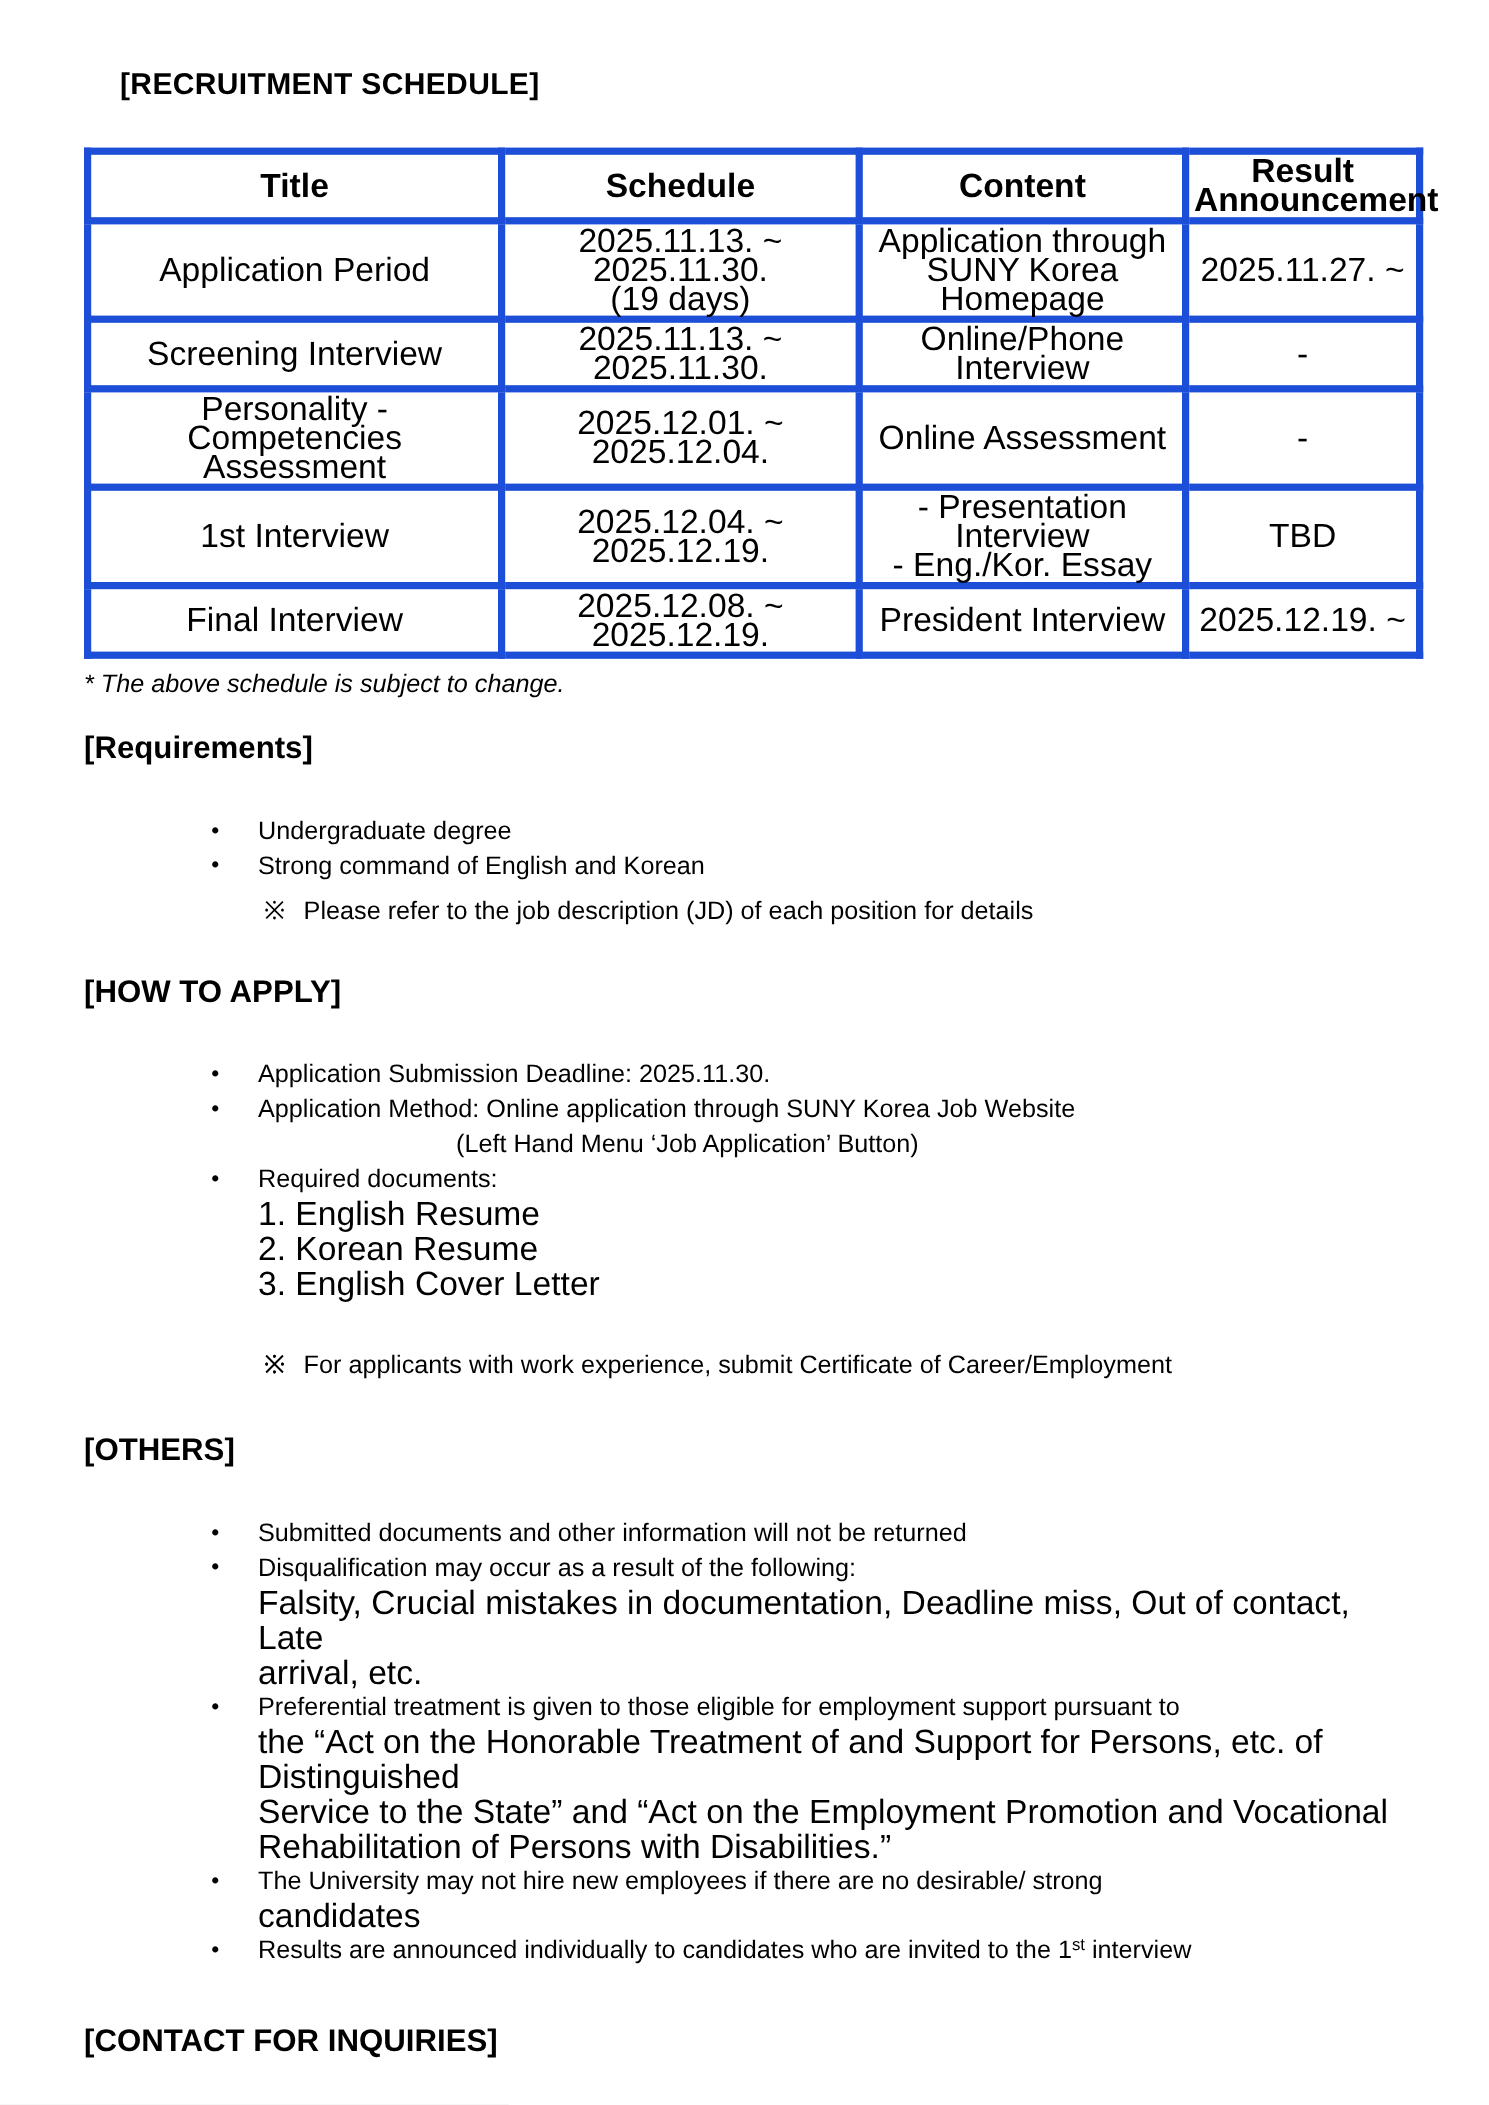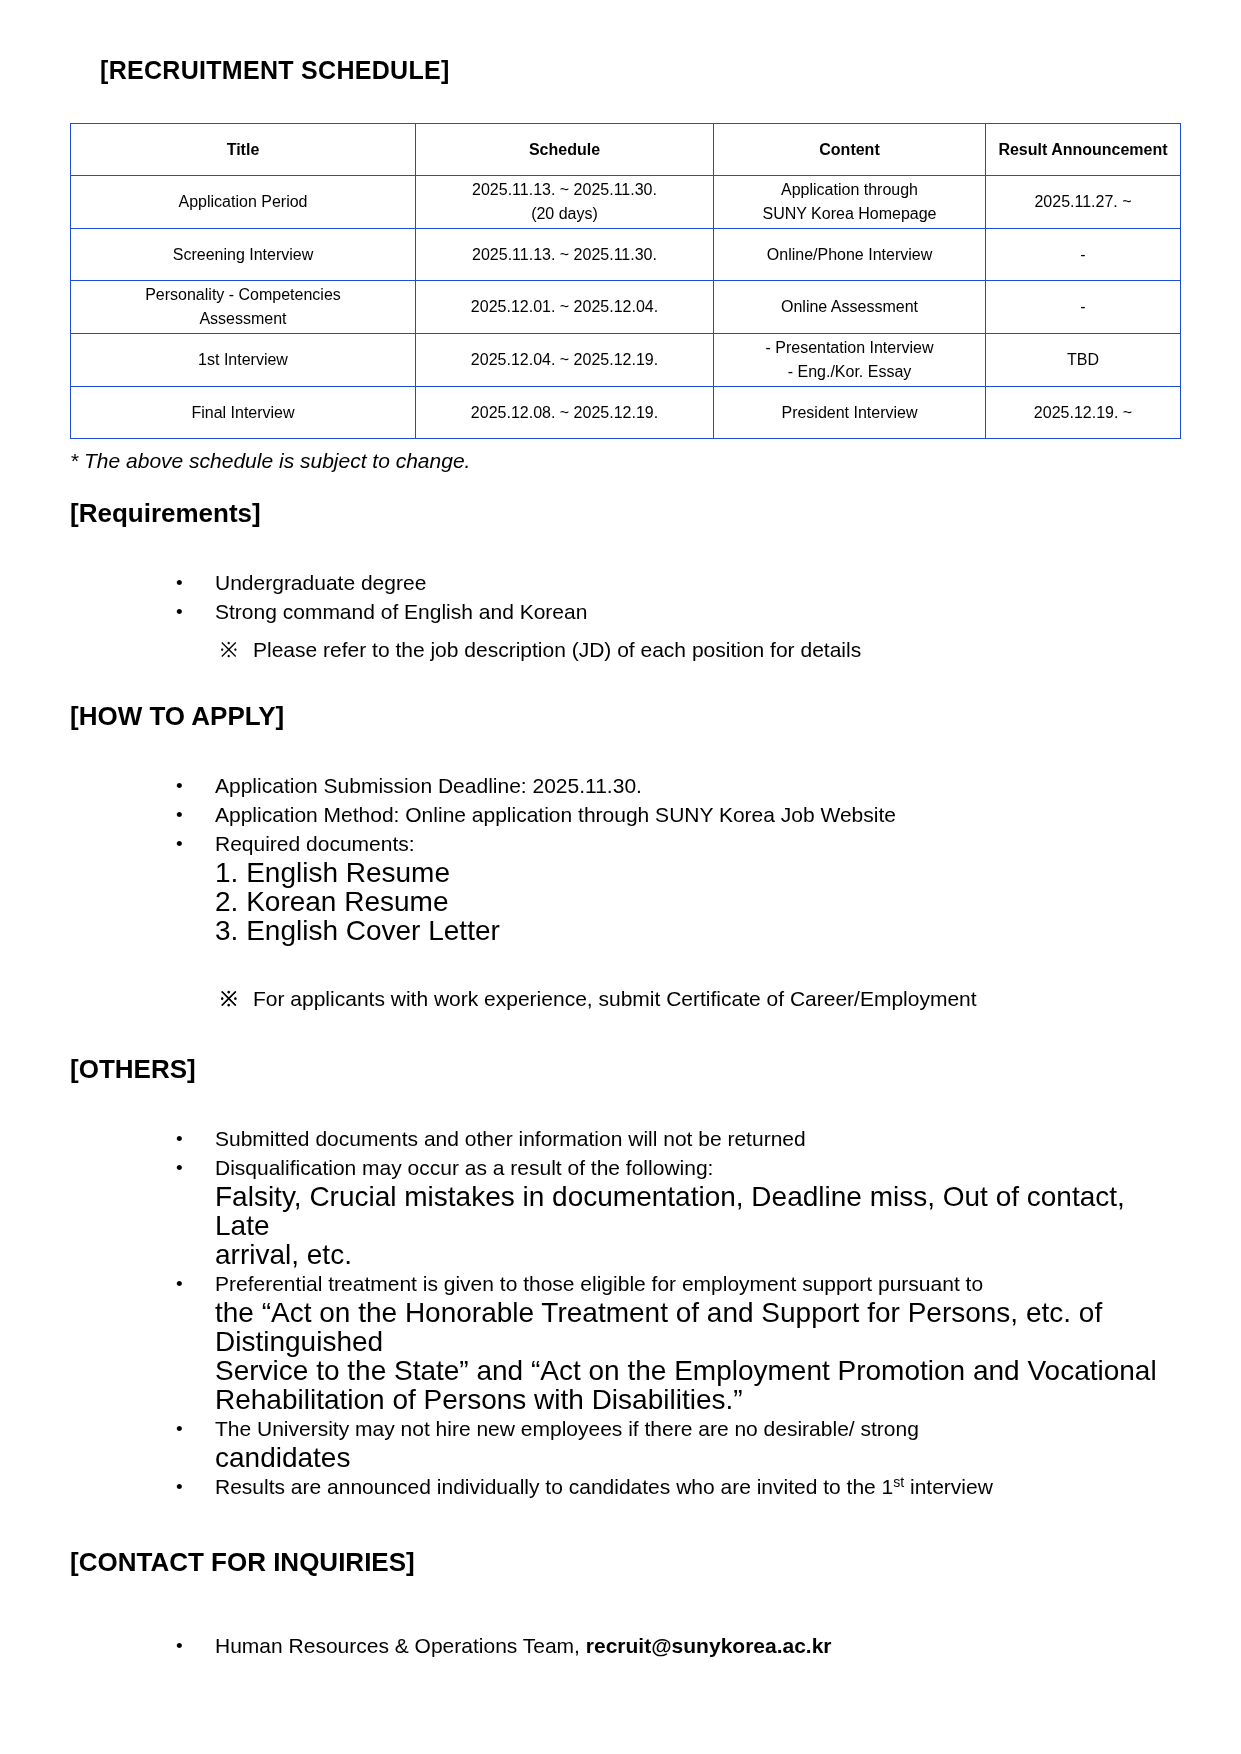--- a/index.html
+++ b/index.html
@@ -11,22 +11,22 @@
   .content { padding:56px 58px 0 70px; }
 
   .doc-title {
     font-size:25px; font-weight:bold; margin-left:30px; letter-spacing:0.3px;
   }
 
   table.schedule {
     border-collapse:collapse; table-layout:fixed; width:1110px; margin-top:38px;
   }
   table.schedule th, table.schedule td {
-    border:1px solid #1d4ed8; text-align:center; vertical-align:middle;
-    font-size:16px; line-height:24px; padding:2px 4px; font-weight:normal;
+    border:6px solid #1d4ed8; text-align:center; vertical-align:middle;
+    font-size:28px; line-height:24px; padding:2px 4px; font-weight:normal;
   }
   table.schedule tr { height:52px; }
   table.schedule th { font-weight:bold; }
   td.cell-title { font-weight:bold; }
 
   .table-note { font-style:italic; font-size:21px; line-height:28px; margin-top:8px; }
 
   .section-heading { font-size:26px; font-weight:bold; line-height:33px; }
   .mt-req     { margin-top:22px; }
   .mt-how     { margin-top:36px; }
@@ -70,21 +70,21 @@
           <tr>
         <th>Title</th>
         <th>Schedule</th>
         <th>Content</th>
         <th>Result Announcement</th>
       </tr>
       <tr>
         <td class="cell-title">Application Period</td>
         <td>
           <div>2025.11.13. ~ 2025.11.30.</div>
-          <div>(20 days)</div>
+          <div>(19 days)</div>
         </td>
         <td>
           <div>Application through</div>
           <div>SUNY Korea Homepage</div>
         </td>
         <td>2025.11.27. ~</td>
       </tr>
       <tr>
         <td class="cell-title">Screening Interview</td>
         <td>2025.11.13. ~ 2025.11.30.</td>
@@ -139,20 +139,21 @@
     <div class="section-heading mt-how">[HOW TO APPLY]</div>
     <div class="list">
       <div class="b-row">
         <span class="marker">•</span>
         <span>Application Submission Deadline: 2025.11.30.</span>
       </div>
       <div class="b-row">
         <span class="marker">•</span>
         <span>Application Method: Online application through SUNY Korea Job Website</span>
       </div>
+      <div class="sub-line">(Left Hand Menu ‘Job Application’ Button)</div>
       <div class="b-row">
         <span class="marker">•</span>
         <span>Required documents:</span>
       </div>
       <div class="cont-line">1. English Resume</div>
       <div class="cont-line">2. Korean Resume</div>
       <div class="cont-line">3. English Cover Letter</div>
       <div class="note-row note-block">
         <span class="marker">※</span>
       </div>

